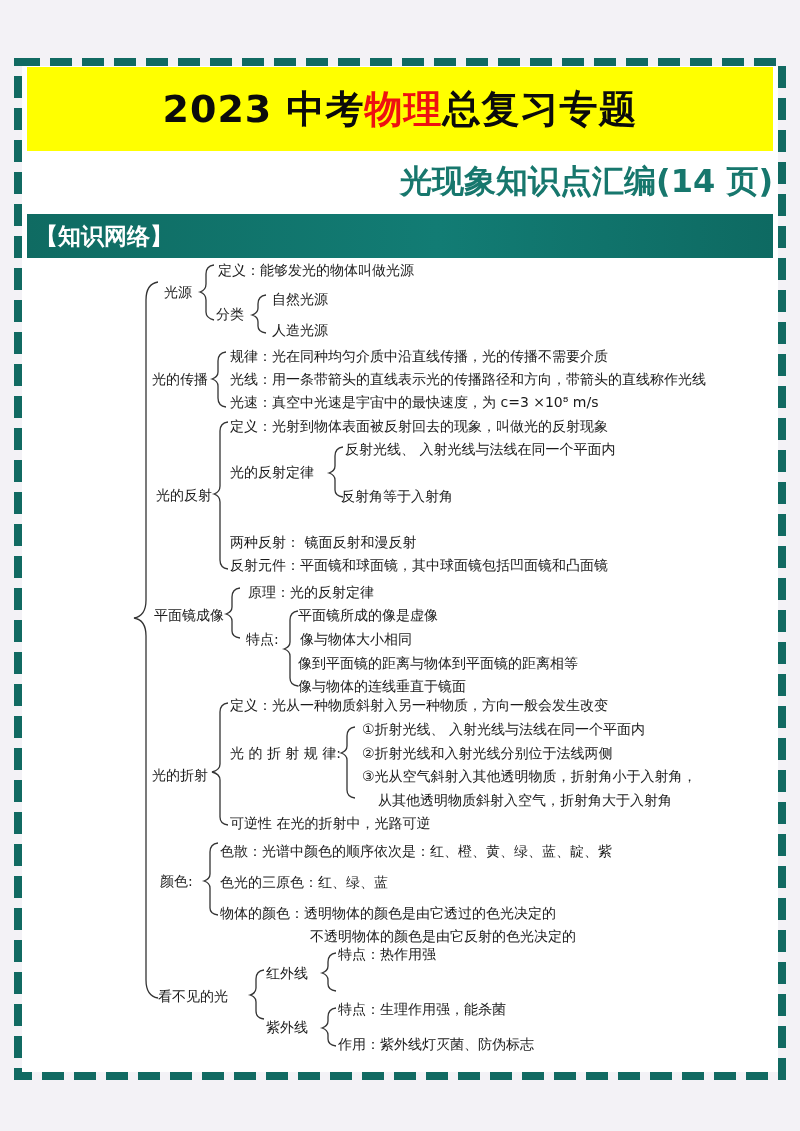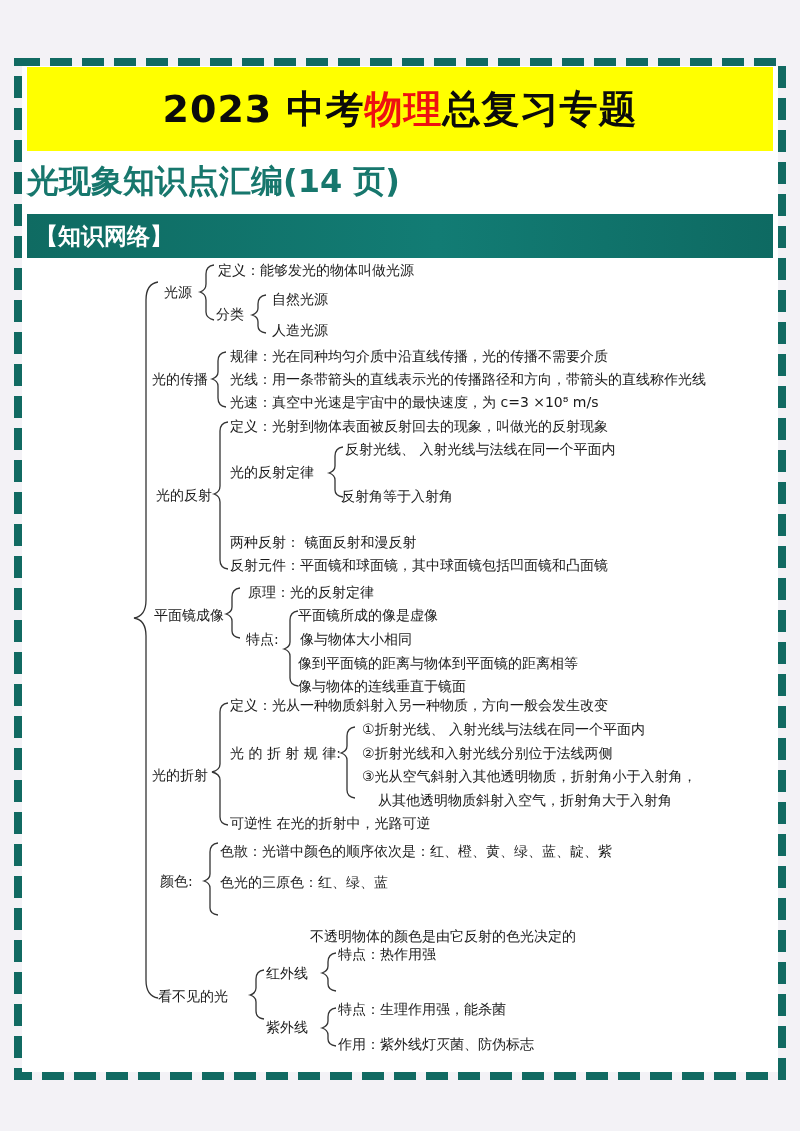--- a/index.html
+++ b/index.html
@@ -13,21 +13,21 @@
     position:absolute; left:27px; top:67px; width:746px; height:84px;
     background:#ffff00; display:flex; align-items:center; justify-content:center;
   }
   .title-band .t {
     font-family:"DejaVu Sans","Liberation Sans",sans-serif; font-weight:bold;
     font-size:38px; letter-spacing:1px; color:#0b0b0b;
   }
   .title-band .t .red { color:#ee1111; }
 
   .subtitle {
-    position:absolute; left:27px; top:160px; width:746px; text-align:left;
+    position:absolute; left:27px; top:160px; width:746px; text-align:right;
     font-weight:bold; font-size:32px; color:#17776d;
   }
 
   .section-bar {
     position:absolute; left:27px; top:214px; width:746px; height:44px;
     background:linear-gradient(90deg,#0f6b62 0%, #127c74 55%, #0e6a62 100%);
     color:#fff; font-weight:bold; font-size:23px; padding-left:8px;
     display:flex; align-items:center;
   }
 
@@ -127,20 +127,21 @@
   <div class="n" style="left:230px;top:745px">光 的 折 射 规 律:</div>
   <div class="n" style="left:362px;top:721px">①折射光线、 入射光线与法线在同一个平面内</div>
   <div class="n" style="left:362px;top:745px">②折射光线和入射光线分别位于法线两侧</div>
   <div class="n" style="left:378px;top:792px">从其他透明物质斜射入空气，折射角大于入射角</div>
   <div class="n" style="left:362px;top:768px">③光从空气斜射入其他透明物质，折射角小于入射角，</div>
   <div class="n" style="left:230px;top:815px">可逆性  在光的折射中，光路可逆</div>
 
   <div class="n k" style="left:160px;top:873px">颜色:</div>
   <div class="n" style="left:220px;top:843px">色散：光谱中颜色的顺序依次是：红、橙、黄、绿、蓝、靛、紫</div>
   <div class="n" style="left:220px;top:874px">色光的三原色：红、绿、蓝</div>
+  <div class="n" style="left:220px;top:905px">物体的颜色：透明物体的颜色是由它透过的色光决定的</div>
   <div class="n" style="left:310px;top:928px">不透明物体的颜色是由它反射的色光决定的</div>
 
   <div class="n k" style="left:158px;top:988px">看不见的光</div>
   <div class="n" style="left:266px;top:965px">红外线</div>
   <div class="n" style="left:338px;top:946px">特点：热作用强</div>
   <div class="n" style="left:266px;top:1019px">紫外线</div>
   <div class="n" style="left:338px;top:1001px">特点：生理作用强，能杀菌</div>
   <div class="n" style="left:338px;top:1036px">作用：紫外线灯灭菌、防伪标志</div>
 </div>
 

